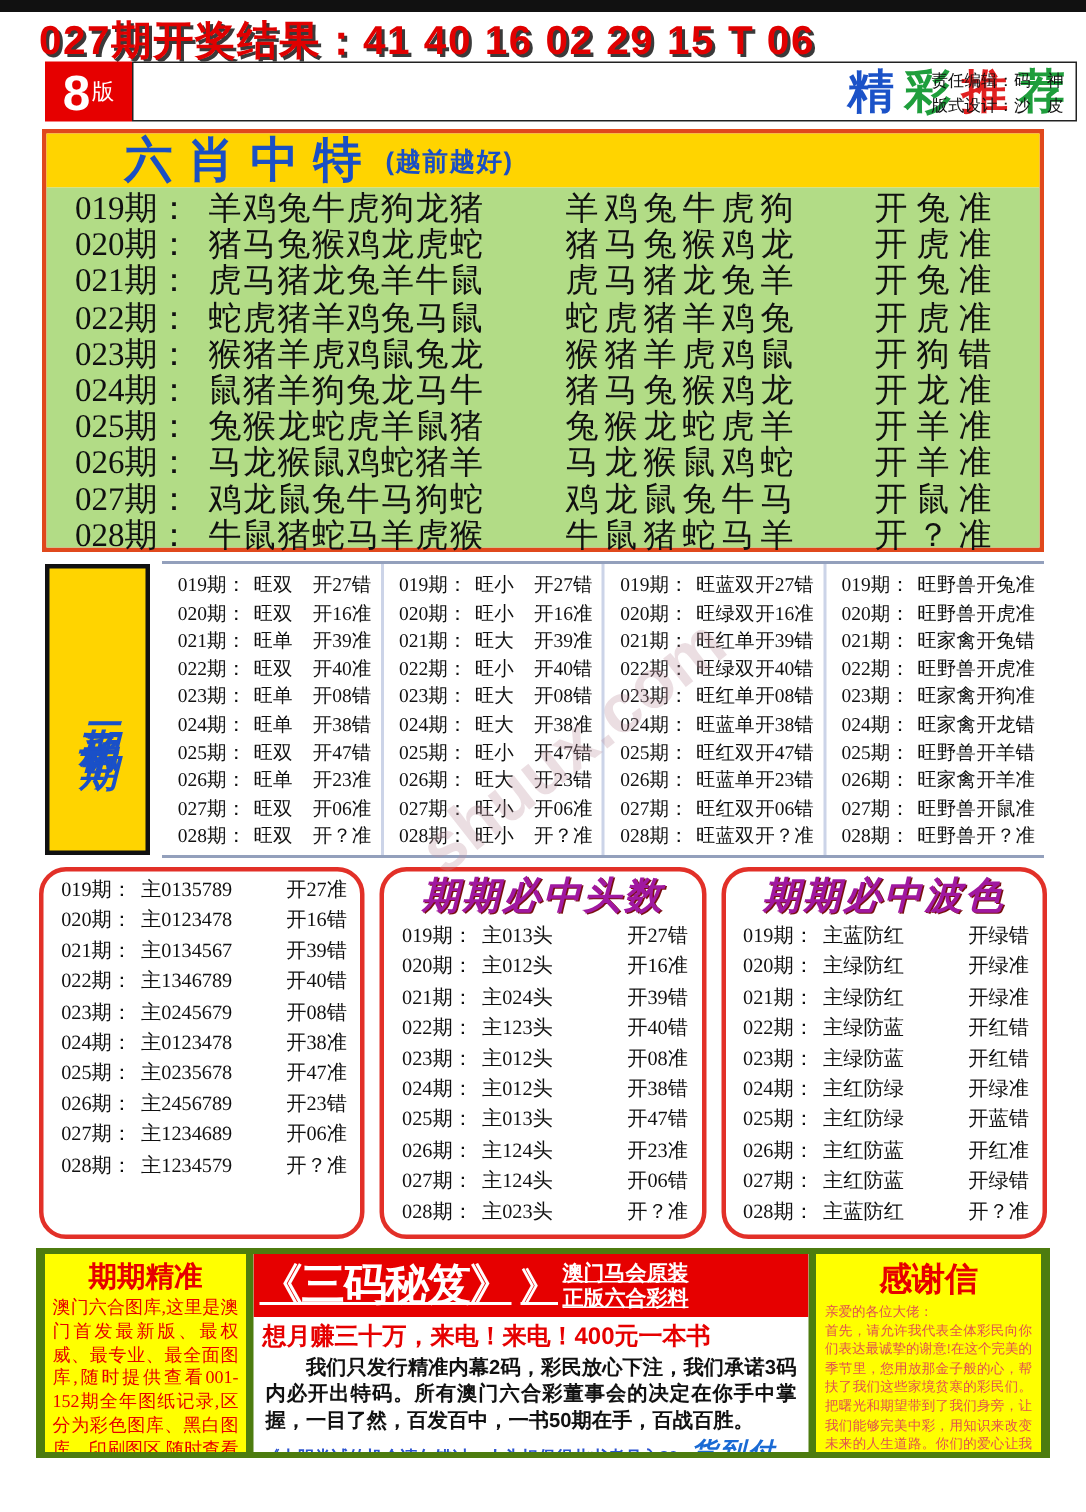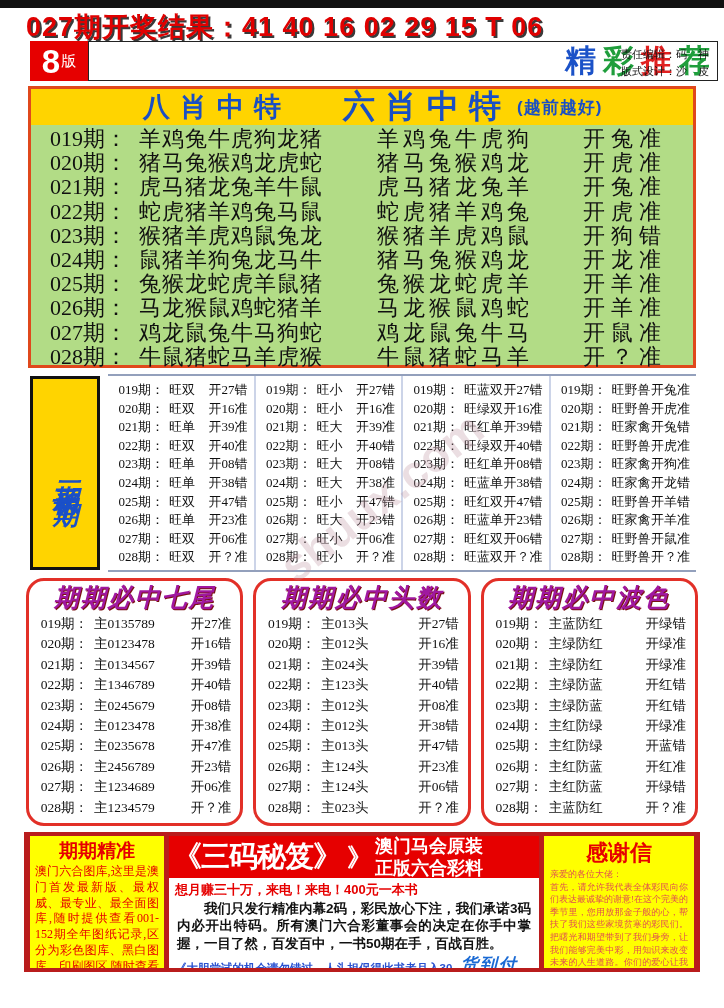--- a/index.html
+++ b/index.html
@@ -47,31 +47,31 @@
   
   .section-c{position:absolute;top:578px;left:26px;width:672px;height:248px;display:flex;gap:10px;}
   .cbox{flex:1;border:3px solid #e23028;border-radius:18px;background:#fff;box-sizing:border-box;padding-top:2px;overflow:hidden;}
   .ctitle{text-align:center;font-size:25px;font-weight:bold;font-style:italic;color:#a018a0;
         text-shadow:1px 1px 0 #7a1010;height:31px;line-height:30px;letter-spacing:2px;}
   .crow{display:flex;height:20.4px;line-height:20.4px;font-size:13.5px;color:#101010;padding:0 9px;white-space:nowrap;}
   .crow .f-period{width:50px;text-align:right;flex:none;}
   .crow .f-main{flex:1;margin-left:6px;}
   .crow .f-result{flex:none;}
   
-  .section-d{position:absolute;top:832px;left:24px;width:676px;height:140px;background:#b91c1c;
+  .section-d{position:absolute;top:832px;left:24px;width:676px;height:140px;background:#4d7c0f;
         padding:4px 6px;box-sizing:border-box;display:flex;gap:5px;}
   .d-left{width:134px;flex:none;background:#ffff00;padding:2px 5px;box-sizing:border-box;overflow:hidden;}
   .d-title-l{color:#e60000;font-size:19px;font-weight:bold;text-align:center;font-family:"Liberation Sans",sans-serif;}
   .d-body-l{color:#e60000;font-size:12px;line-height:1.32;text-align:justify;}
   .d-center{flex:1;background:#fff;display:flex;flex-direction:column;overflow:hidden;}
-  .d-center-head{background:#e60000;color:#fff;display:flex;align-items:center;height:42px;flex:none;padding-left:4px;}
+  .d-center-head{background:#e60000;color:#fff;display:flex;align-items:center;height:42px;flex:none;padding-left:4px;text-decoration:underline;}
   .book-title{font-size:29px;font-weight:bold;font-family:"Liberation Sans",sans-serif;letter-spacing:-1px;}
   .arrow-glyph{font-size:25px;font-weight:bold;margin:0 3px 0 6px;}
-  .subtitle{font-size:18px;font-weight:bold;line-height:1.25;font-family:"Liberation Sans",sans-serif;}
-  .hotline{color:#e60000;font-weight:bold;font-size:13px;padding:3px 6px 1px 6px;font-family:"Liberation Sans",sans-serif;white-space:nowrap;}
+  .subtitle{font-size:14px;font-weight:bold;line-height:1.25;font-family:"Liberation Sans",sans-serif;}
+  .hotline{color:#e60000;font-weight:bold;font-size:16px;padding:3px 6px 1px 6px;font-family:"Liberation Sans",sans-serif;white-space:nowrap;}
   .d-body-c{color:#111;font-weight:bold;font-size:13.5px;line-height:1.28;padding:0 8px;text-indent:2em;
         font-family:"Liberation Sans",sans-serif;text-align:justify;}
   .d-note-row{display:flex;align-items:center;justify-content:space-between;padding:1px 6px;}
   .d-note{color:#2a52d0;font-size:11.5px;font-weight:bold;font-family:"Liberation Sans",sans-serif;}
   .cod{color:#1a6ad4;font-size:17px;font-weight:bold;font-style:italic;letter-spacing:2px;font-family:"Liberation Sans",sans-serif;}
   .d-right{width:150px;flex:none;background:#ffff00;padding:2px 6px;box-sizing:border-box;overflow:hidden;}
   .d-title-r{color:#e60000;font-size:22px;font-weight:bold;text-align:center;font-family:"Liberation Sans",sans-serif;}
   .d-body-r{color:#e05050;font-size:9px;line-height:1.4;white-space:pre-line;text-align:justify;}
   
   .watermark{position:absolute;top:470px;left:260px;transform:rotate(-38deg);font-size:46px;font-weight:bold;
@@ -97,21 +97,20 @@
       </div>
       <div class="editors">
         <div>责任编辑：码　神</div>
         <div>版式设计：沙　皮</div>
       </div>
     </div>
   </div>
 
   <div class="section-a">
     <div class="sec-a-head">
-      <span class="h-eight">八肖中特</span>
       <span class="h-six">六肖中特</span>
       <span class="h-note">(越前越好)</span>
     </div>
     <div class="sec-a-body">
         <div class="zrow">
           <span class="f-period">019期：</span>
           <span class="f-eight">羊鸡兔牛虎狗龙猪</span>
           <span class="f-six">羊鸡兔牛虎狗</span>
           <span class="f-result">开兔准</span>
         </div>
@@ -383,21 +382,20 @@
             <span class="f-period">028期：</span>
             <span class="f-pick">旺野兽</span>
             <span class="f-result">开？准</span>
           </div>
         </div>
     </div>
   </div>
 
   <div class="section-c">
     <div class="cbox">
-      <div class="ctitle">期期必中七尾</div>
       <div>
           <div class="crow">
             <span class="f-period">019期：</span>
             <span class="f-main">主0135789</span>
             <span class="f-result">开27准</span>
           </div>
           <div class="crow">
             <span class="f-period">020期：</span>
             <span class="f-main">主0123478</span>
             <span class="f-result">开16错</span>

